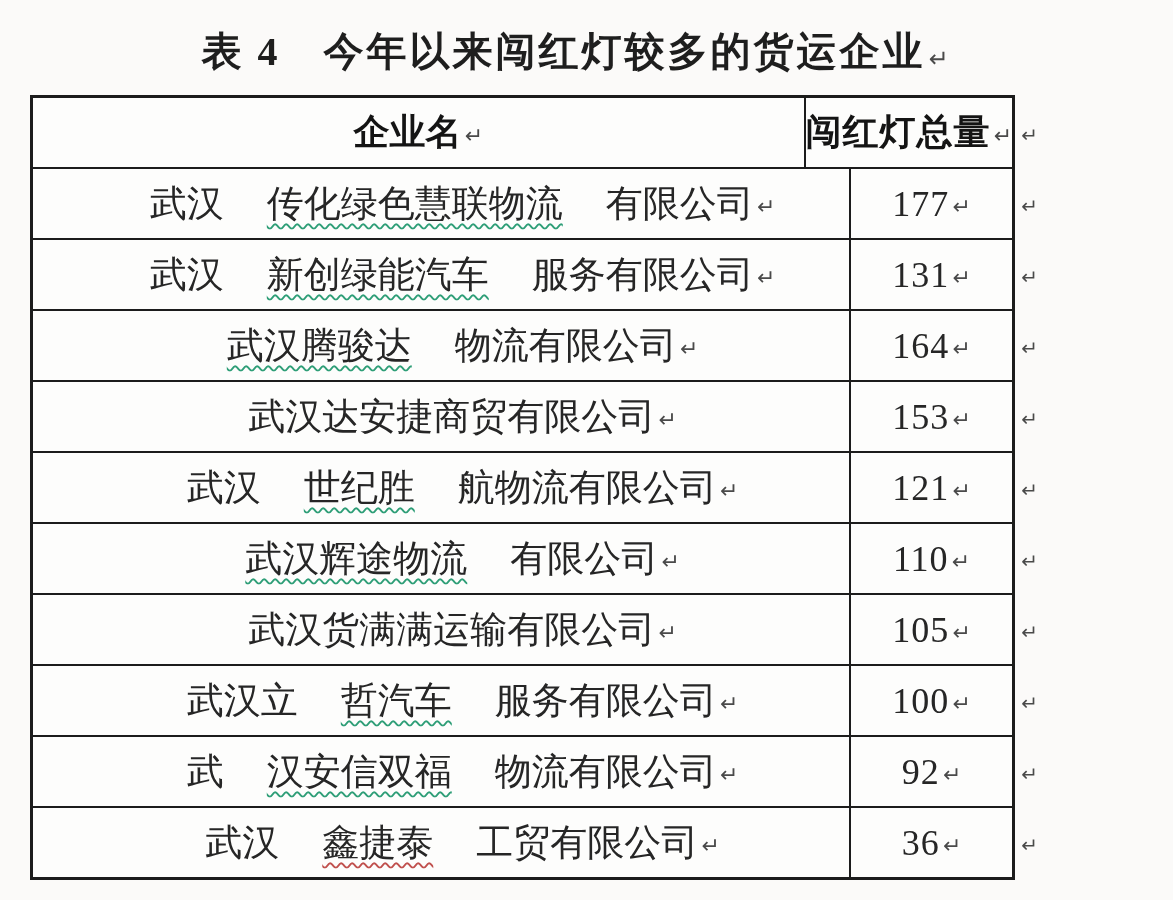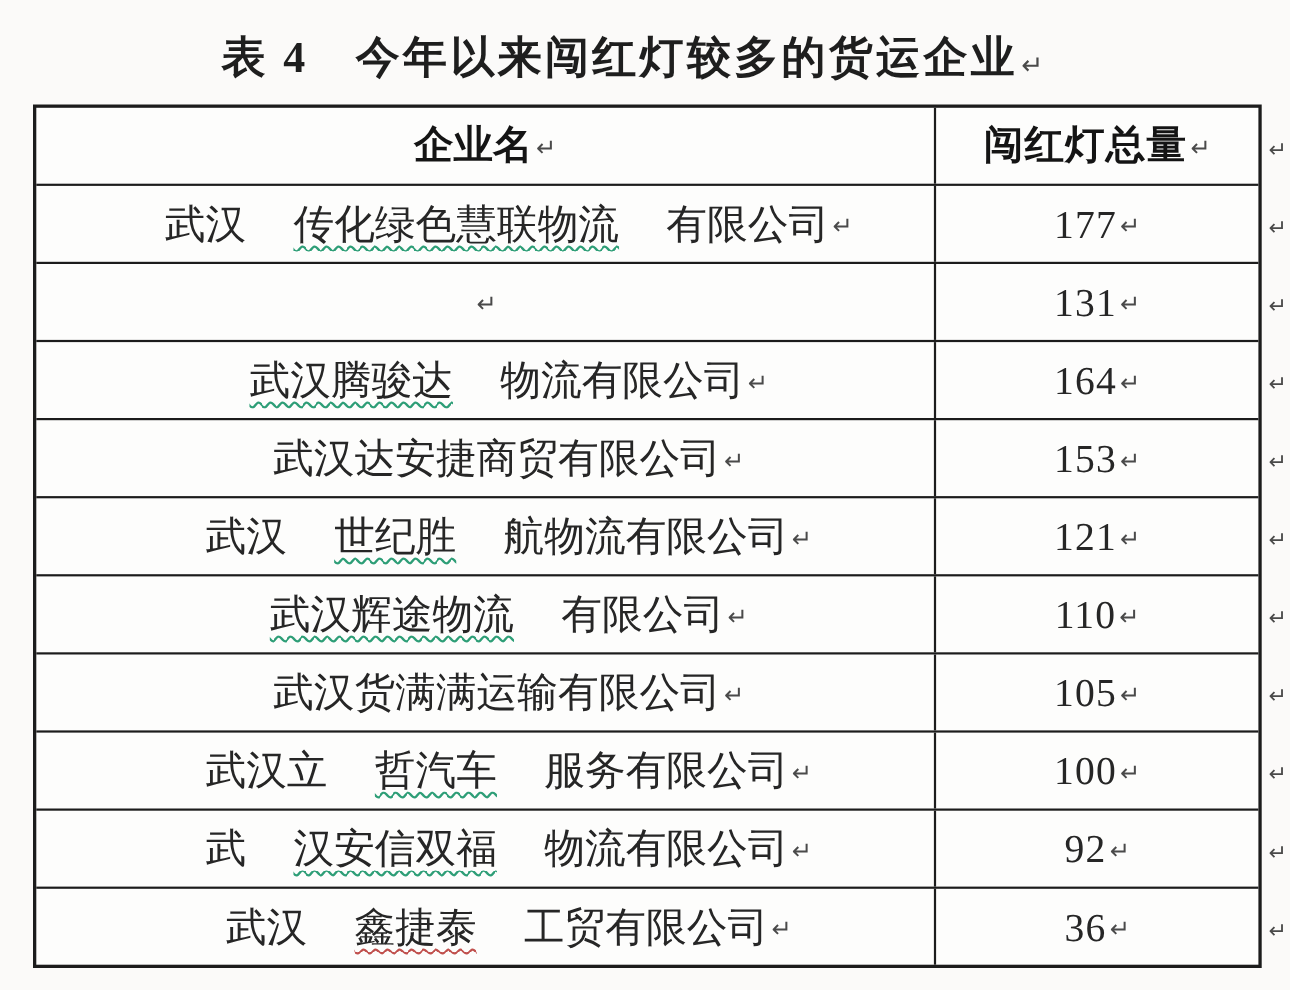--- a/index.html
+++ b/index.html
@@ -21,21 +21,21 @@
     font-size: 40px;
     font-weight: 700;
     color: #1e1e1e;
     letter-spacing: 3px;
     white-space: nowrap;
   }
   .table {
     position: absolute;
     left: 30px;
     top: 95px;
-    width: 1117px;
+    width: 985px;
     border: 3px solid #1c1c1c;
     box-sizing: border-box;
     background: #fdfdfc;
   }
   .tr {
     position: relative;
     display: flex;
     height: 69px;
     align-items: stretch;
   }
@@ -112,20 +112,21 @@
           <span class="pmark">↵</span>
         </div>
         <div class="td count">
           <span class="cell-text">177</span>
           <span class="pmark">↵</span>
         </div>
         <span class="row-end-mark">↵</span>
       </div>
       <div class="tr">
         <div class="td name">
+          <span class="cell-text"><span class="seg">武汉</span><span class="seg wavy-green">新创绿能汽车</span><span class="seg">服务有限公司</span></span>
           <span class="pmark">↵</span>
         </div>
         <div class="td count">
           <span class="cell-text">131</span>
           <span class="pmark">↵</span>
         </div>
         <span class="row-end-mark">↵</span>
       </div>
       <div class="tr">
         <div class="td name">

